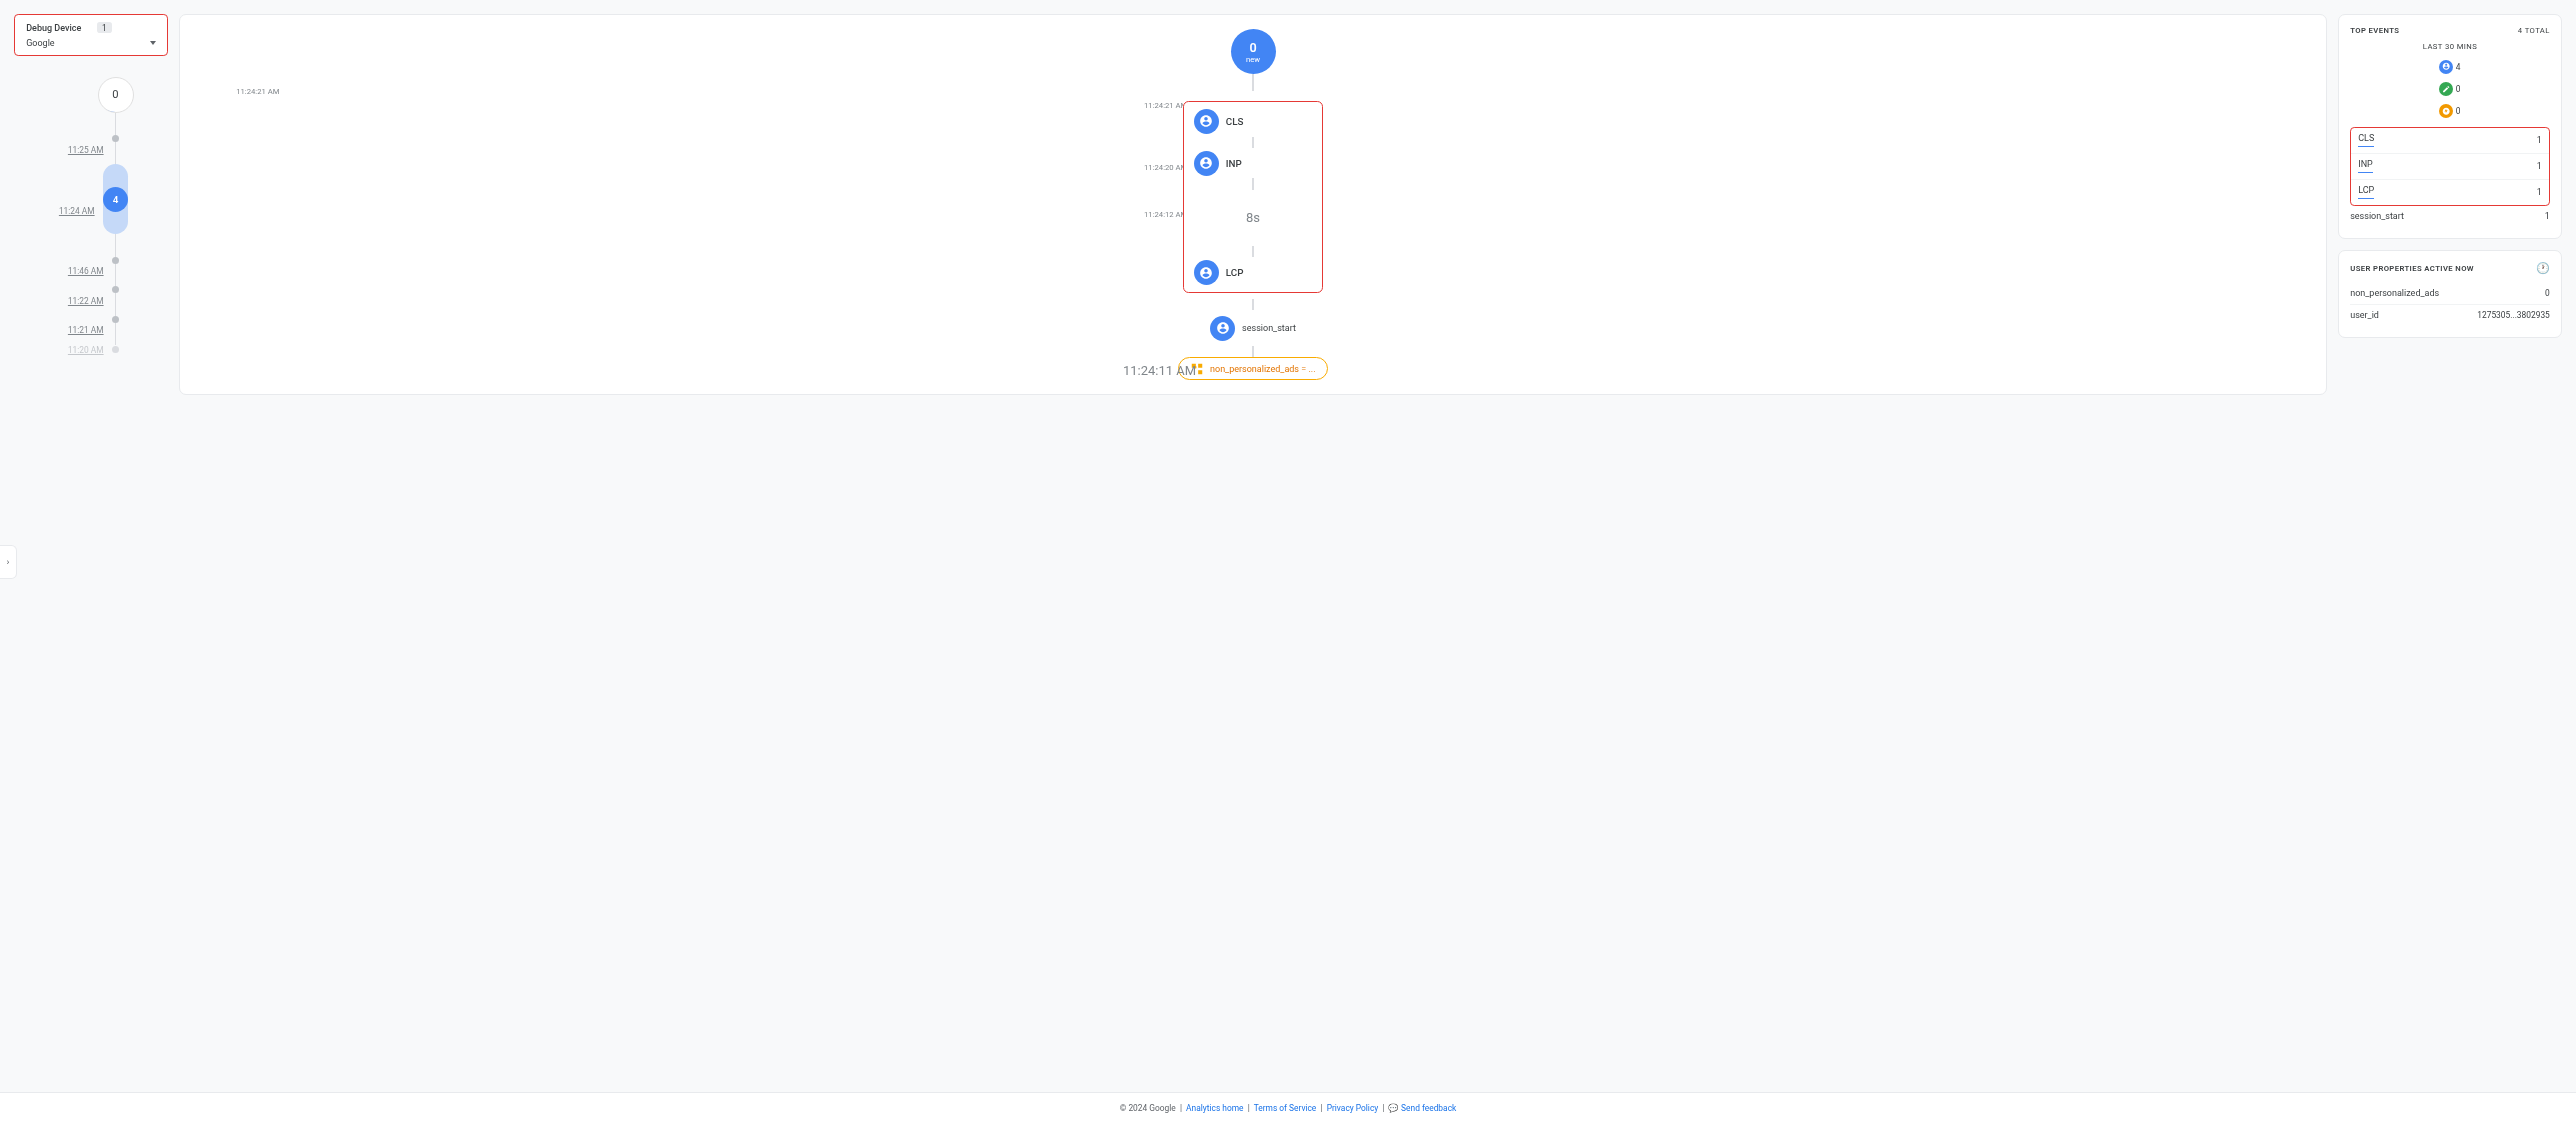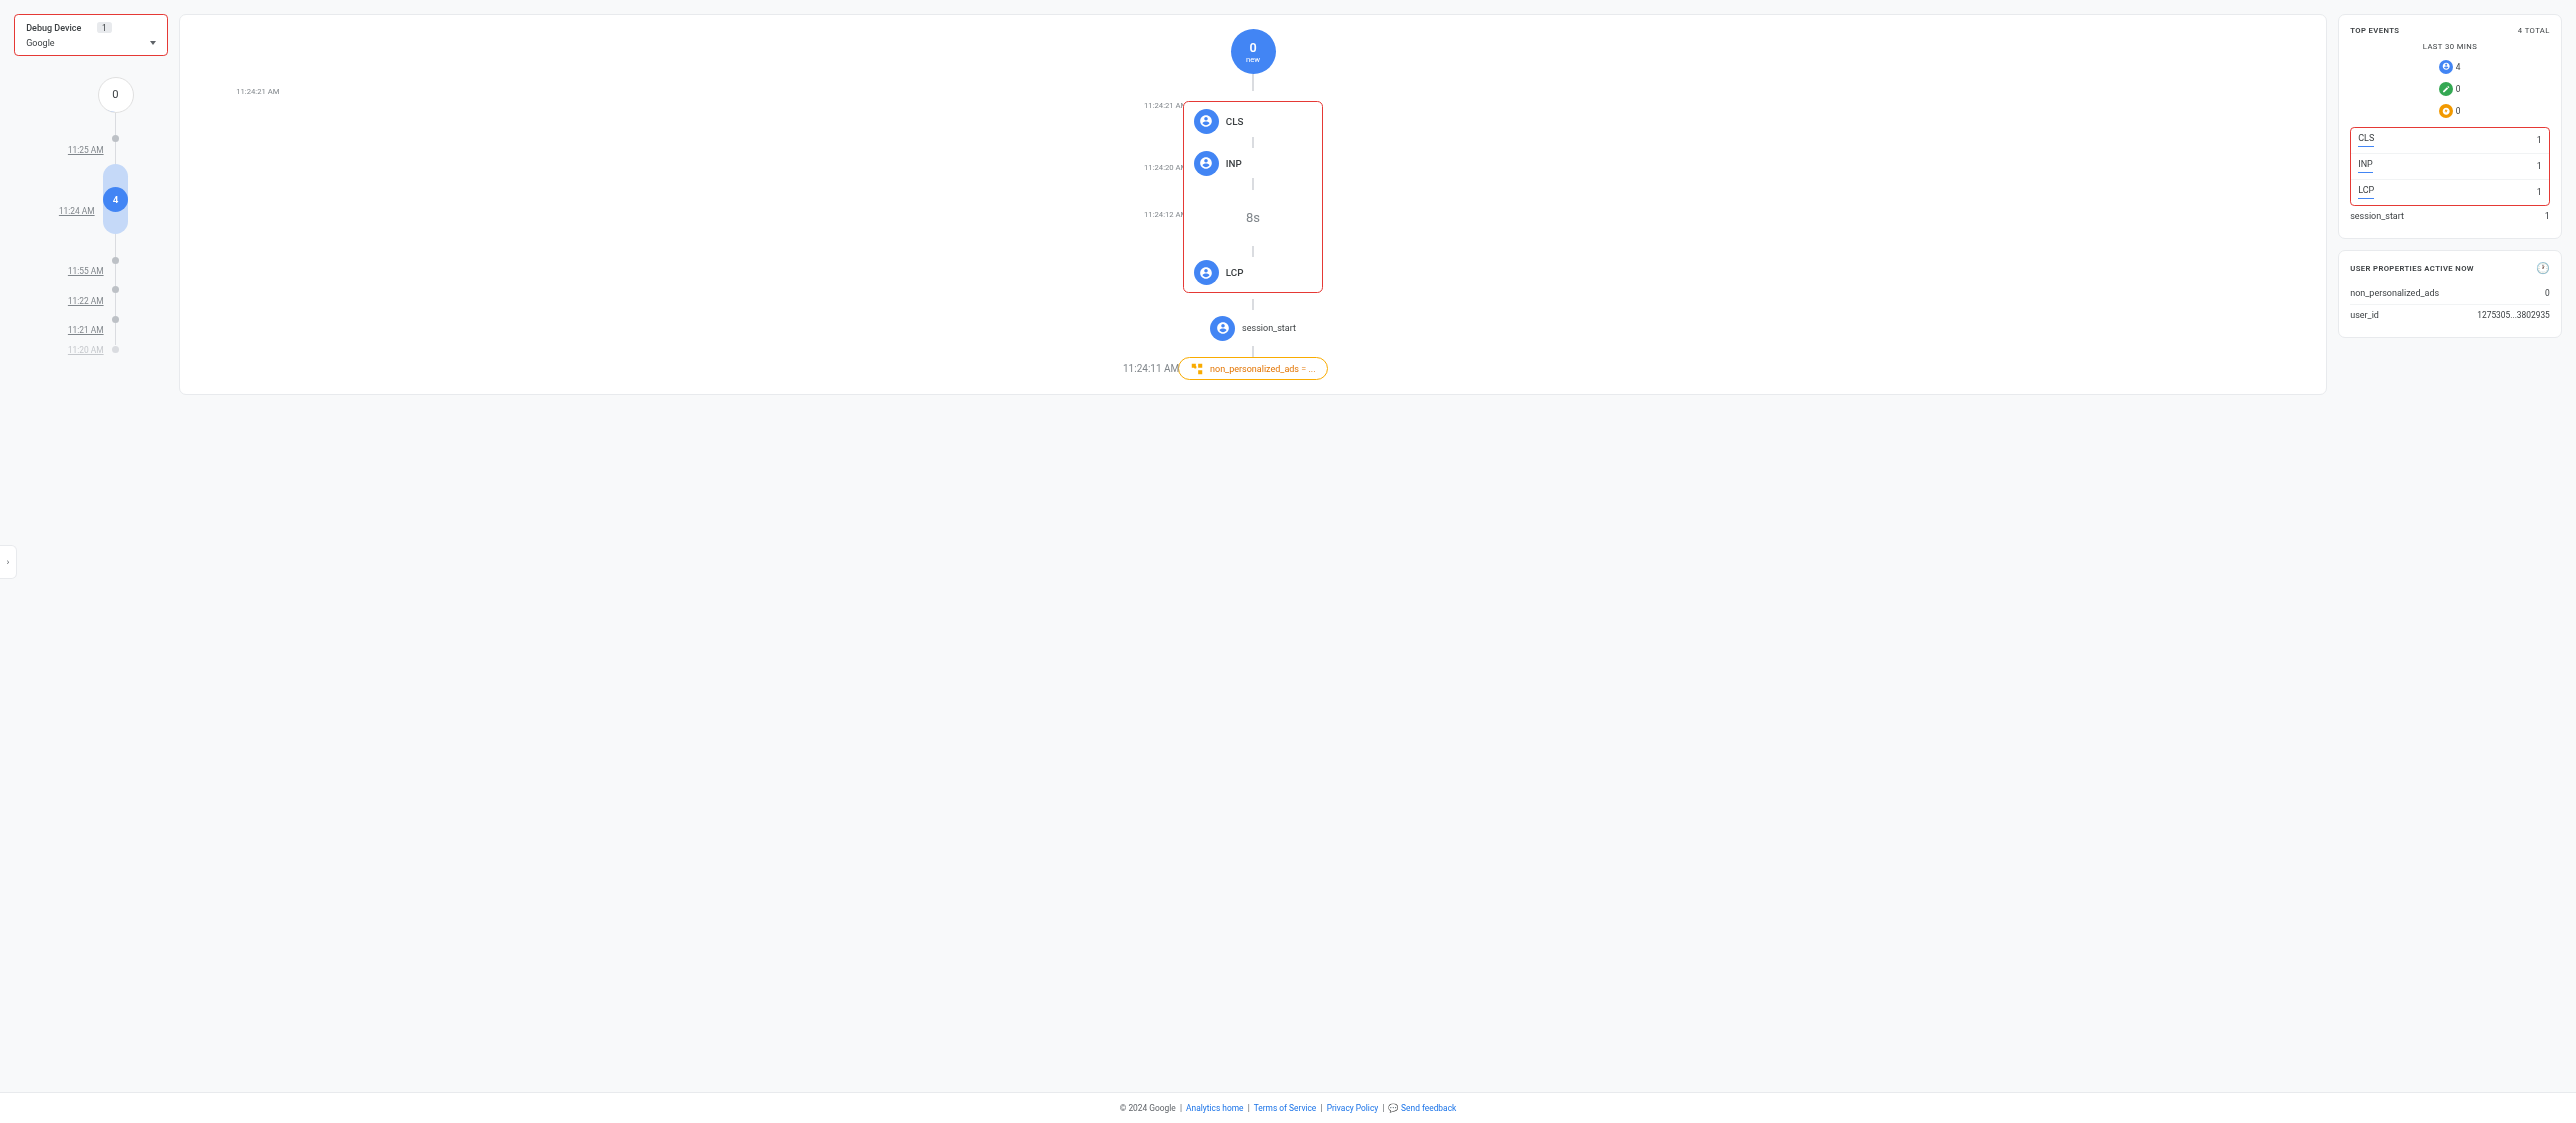--- a/index.html
+++ b/index.html
@@ -445,21 +445,21 @@
         <div class="tl-time">11:24 AM</div>
         <div style="display:flex;flex-direction:column;align-items:center;">
           <div class="tl-active-pill">
             <div class="tl-active-dot">4</div>
           </div>
           <div class="tl-line-seg"></div>
         </div>
       </div>
 
       <div style="display:flex;align-items:center;">
-        <div class="tl-time">11:55 AM</div>
+        <div class="tl-time">11:46 AM</div>
         <div class="tl-dot-wrap">
           <div class="tl-dot"></div>
           <div class="tl-line-seg"></div>
         </div>
       </div>
 
       <div style="display:flex;align-items:center;">
         <div class="tl-time">11:22 AM</div>
         <div class="tl-dot-wrap">
           <div class="tl-dot"></div>
@@ -549,21 +549,21 @@
           <svg viewBox="0 0 24 24" style="width:14px;height:14px;fill:#fff;">
               <path d="M12 2C6.48 2 2 6.48 2 12s4.48 10 10 10 10-4.48 10-10S17.52 2 12 2zm0 3c1.66 0 3 1.34 3 3s-1.34 3-3 3-3-1.34-3-3 1.34-3 3-3zm0 14.2c-2.5 0-4.71-1.28-6-3.22.03-1.99 4-3.08 6-3.08 1.99 0 5.97 1.09 6 3.08-1.29 1.94-3.5 3.22-6 3.22z"></path>
             </svg>
         </div>
         <span>session_start</span>
       </div>
 
       <div class="flow-line" style="height:11.2px;"></div>
 
       <div style="width:100%;display:flex;align-items:center;gap:0;position:relative;justify-content:center;">
-        <span style="font-size:10px;color:#80868b;position:absolute;left:calc(50% - 130px);top:5.6px;">11:24:11 AM</span>
+        <span style="font-size:13px;color:#80868b;position:absolute;left:calc(50% - 130px);top:5.6px;">11:24:11 AM</span>
         <div class="non-personalized-badge">
           <svg class="warning-icon" viewBox="0 0 24 24" style="fill:#f9ab00;">
             <rect x="7" y="7" width="4" height="4" rx="1"></rect>
             <path d="M3 3h7v7H3zm11 0h7v7h-7zm0 11h7v7h-7z"></path>
           </svg>
           <span>non_personalized_ads = ...</span>
         </div>
       </div>
 
     </div>

